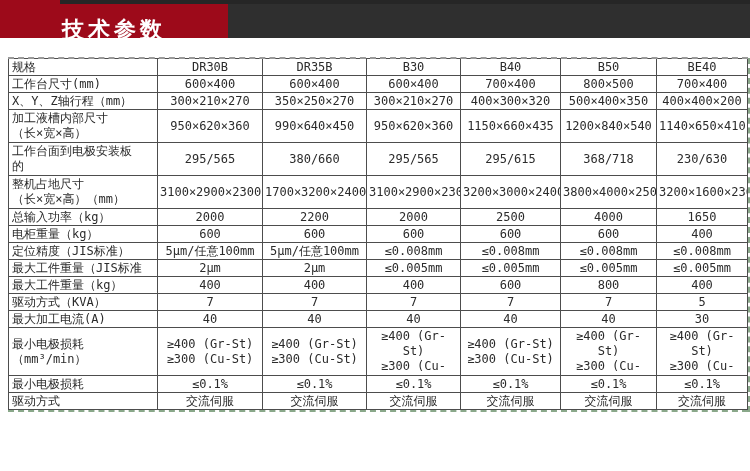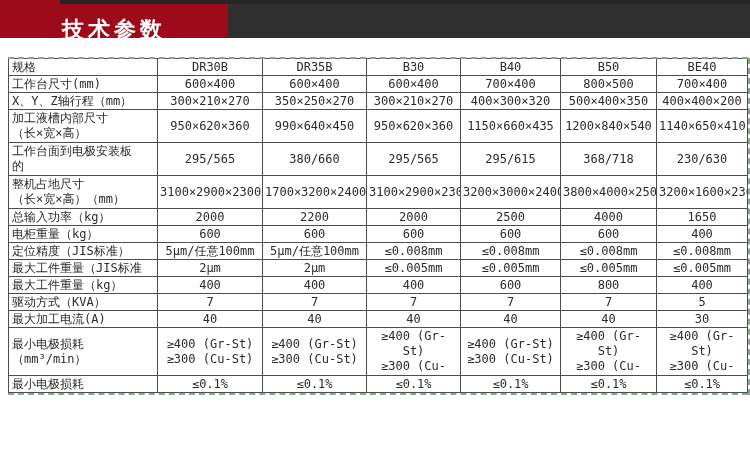--- a/index.html
+++ b/index.html
@@ -211,18 +211,27 @@
         </tr>
         <tr>
           <td class="label">最小电极损耗</td>
           <td>≤0.1%</td>
           <td>≤0.1%</td>
           <td>≤0.1%</td>
           <td>≤0.1%</td>
           <td>≤0.1%</td>
           <td>≤0.1%</td>
         </tr>
+        <tr>
+          <td class="label">驱动方式</td>
+          <td>交流伺服</td>
+          <td>交流伺服</td>
+          <td>交流伺服</td>
+          <td>交流伺服</td>
+          <td>交流伺服</td>
+          <td>交流伺服</td>
+        </tr>
       </tbody>
   </table>
   <div class="ants-top"></div>
   <div class="ants-right"></div>
   <div class="ants-bottom"></div>
 </div>
 
 </body></html>

